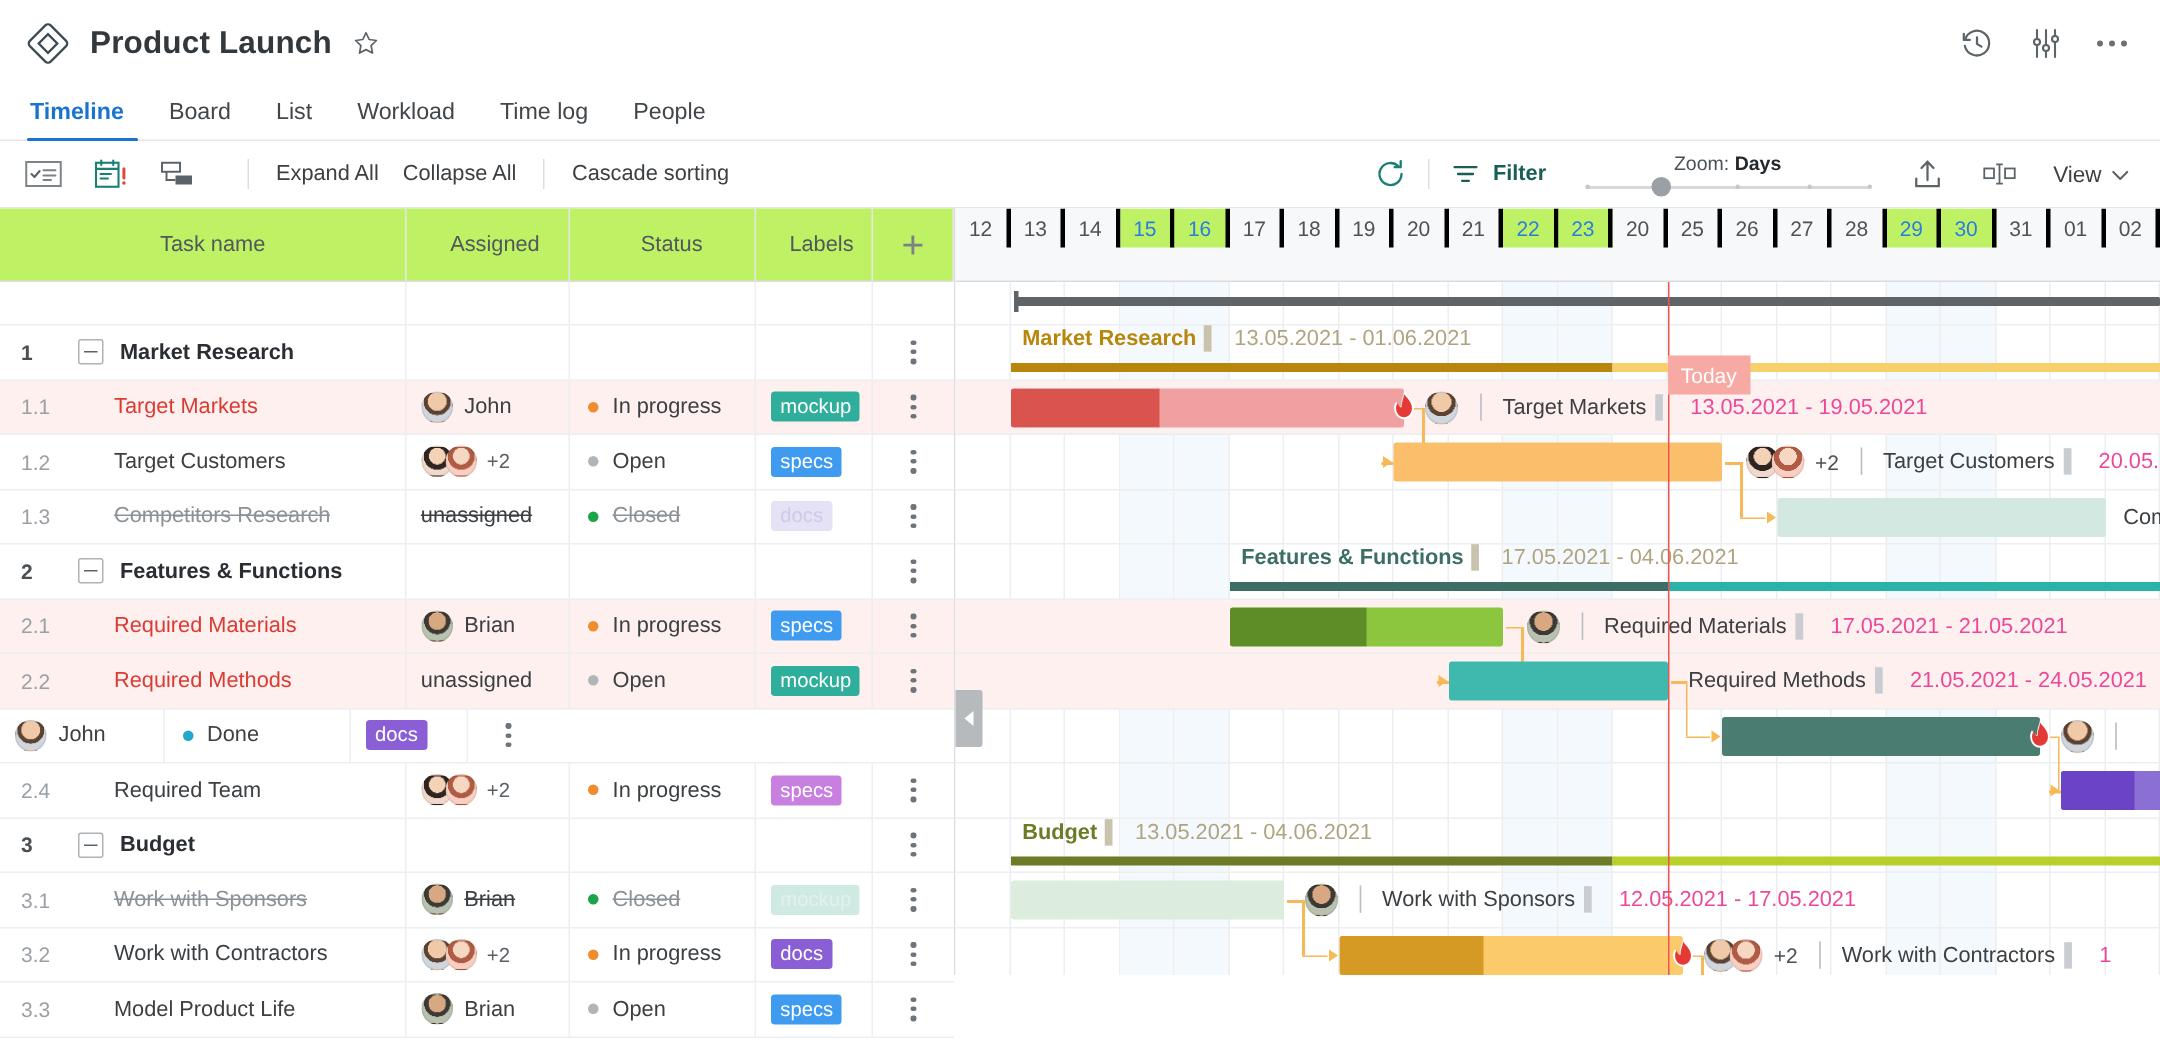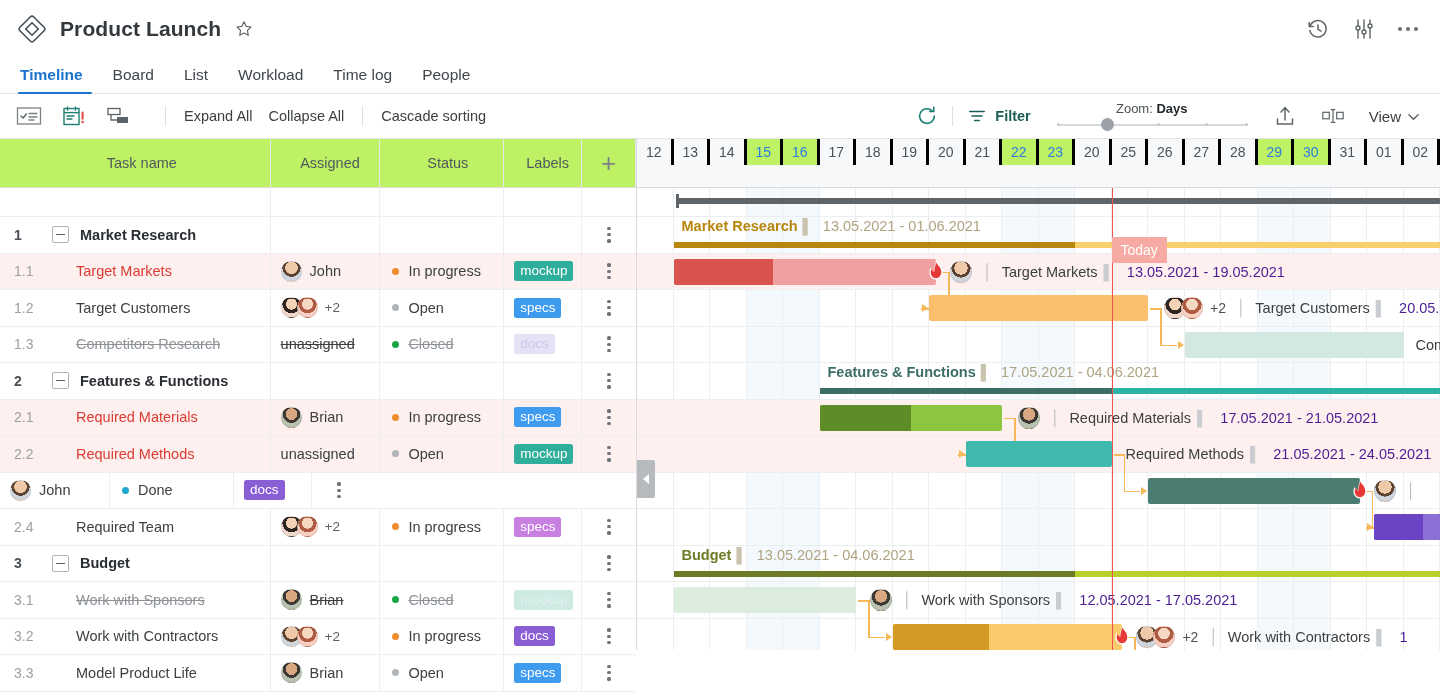--- a/index.html
+++ b/index.html
@@ -190,21 +190,21 @@
   .bar {
     position: absolute; height: 26px; border-radius: 2px; z-index: 10; overflow: hidden;
   }
   .bar .prog { position: absolute; left: 0; top: 0; bottom: 0; }
 
   .b-label {
     position: absolute; height: 26px; line-height: 26px; white-space: nowrap;
     font-size: 14.5px; color: #3c4043; z-index: 11; display: flex; align-items: center;
   }
   .b-label .sep { color: #b9bec2; margin: 0 9px; font-size: 15px; }
-  .b-label .dates { color: #4c1d95; margin-left: 7px; }
+  .b-label .dates { color: #ec4899; margin-left: 7px; }
   .b-label .tk { color: #3c4043; }
   .b-av { display: flex; align-items: center; margin-right: 2px; }
   .b-av .avatar { width: 22px; height: 22px; }
   .b-av .avatar + .avatar { margin-left: -5px; }
   .b-av .pl { font-size: 14px; color: #4b5055; margin-left: 7px; }
 
   .flame { position: absolute; width: 22px; height: 26px; z-index: 13; }
 
   .dep { position: absolute; z-index: 9; }
   .dep .h { position: absolute; height: 1.6px; background: #f7b857; }

